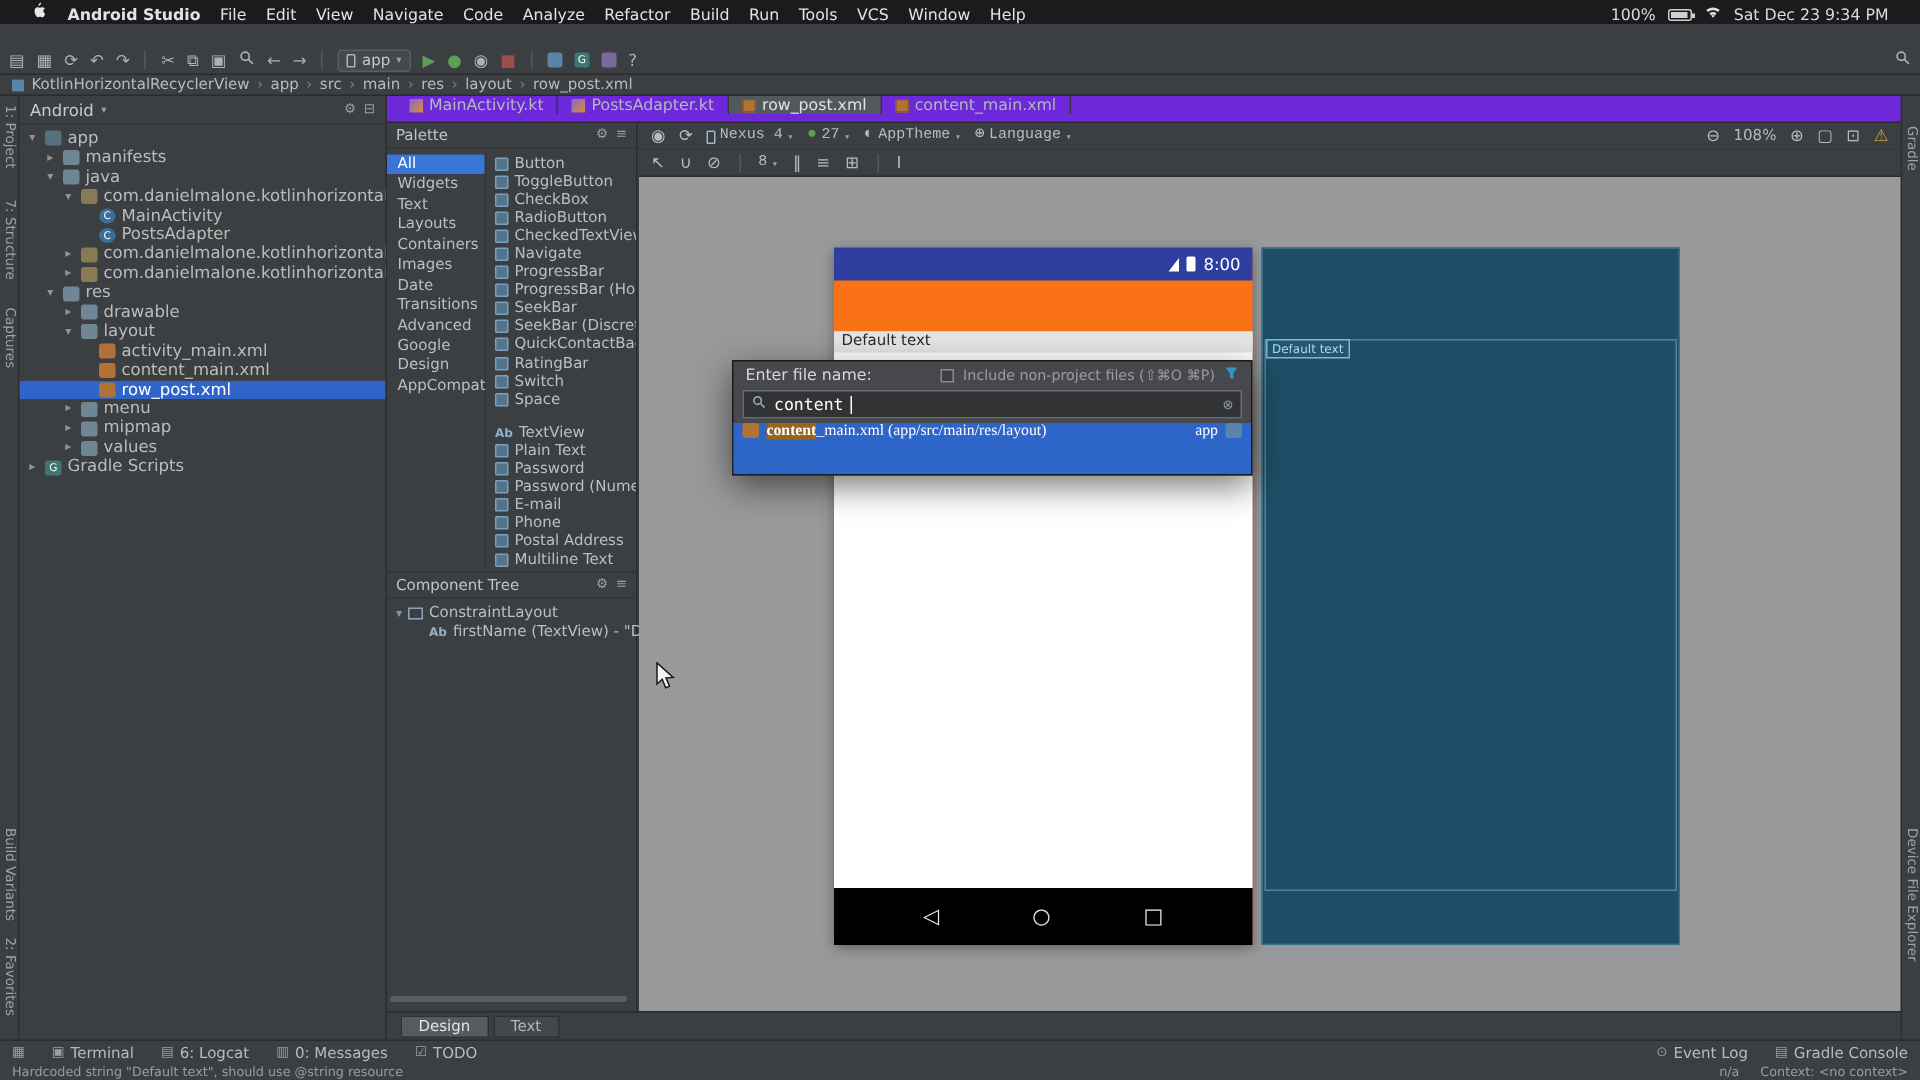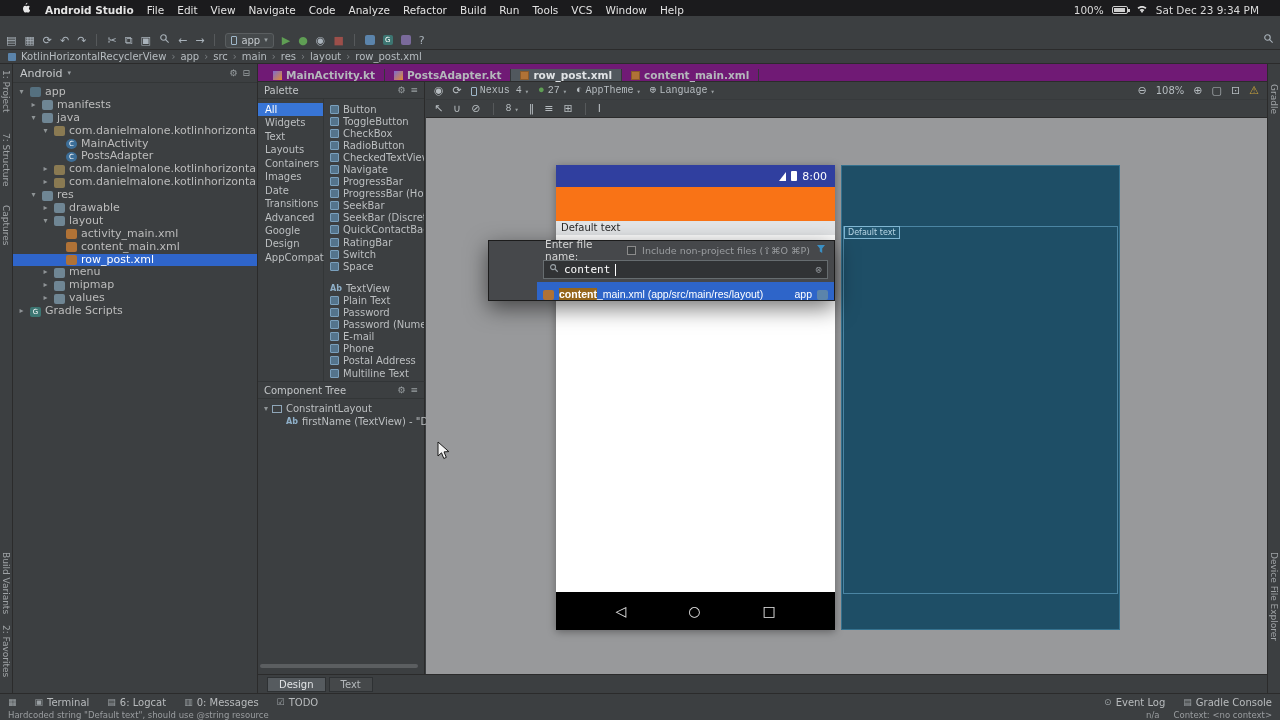--- a/index.html
+++ b/index.html
@@ -56,22 +56,22 @@
   .t-row .arrow { width:9px; font-size:8px; color:#8f9496; text-align:center; flex:none; }
   .t-ic { flex:none; width:11px; height:10px; border-radius:2px; font-size:7px; line-height:10px; text-align:center; color:#fff; }
   .ic-app    { background:#55707f; }
   .ic-folder { background:#6f8694; }
   .ic-pkg    { background:#8a7a52; }
   .ic-class  { background:#3c6e98; border-radius:50%; }
   .ic-xml    { background:#b07236; }
   .ic-gradle { background:#3d7672; }
   .t-row.selected { background:#2f65ca; color:#ffffff; }
   
-  #editor-tabs { position:absolute; left:258px; top:64px; right:13px; height:18px; background:#701a75;
-    border-bottom:1px solid #2b2b2b; display:flex; align-items:flex-end; padding-left:6px; font-size:10.5px;font-weight:bold; }
+  #editor-tabs { position:absolute; left:258px; top:64px; right:13px; height:18px; background:#6d28d9;
+    border-bottom:1px solid #2b2b2b; display:flex; align-items:flex-start; padding-left:6px; font-size:10.5px; }
   .etab { display:flex; align-items:center; gap:4px; padding:0 9px; color:#b4b8bb; border-right:1px solid #343739; }
   .etab.active { background:#51585e; color:#e0e3e5; }
   .ic-kt { width:9px; height:9px; background:linear-gradient(135deg,#7f6ad0,#e08a33); flex:none; }
   .ic-xmlfile { width:9px; height:9px; background:#b07236; border:1px solid #8a5a2a; flex:none; }
   
   #palette { position:absolute; left:258px; top:82px; width:167px; height:300px;
     background:#3c3f41; border-right:1px solid #2b2b2b; border-bottom:1px solid #323537; }
   .panel-header { height:17px; display:flex; align-items:center; gap:5px; padding:0 6px;
     font-size:10px; color:#c2c5c7; border-bottom:1px solid #333637; }
   .panel-header .grow { flex:1; }
@@ -118,33 +118,33 @@
   #phone-text-row { height:14px; line-height:14px; background:#e2e4e6; color:#2a2a2a; font-size:10px; padding-left:5px; }
   #phone-nav { position:absolute; bottom:0; left:0; right:0; height:38px; background:#000;
     display:flex; align-items:center; justify-content:center; gap:62px; color:#e8e8e8; font-size:14px; }
   #blueprint { position:absolute; left:415px; top:47px; width:279px; height:465px;
     background:#1e4e66; border:1px solid #35718e; }
   #bp-inner { position:absolute; left:1px; right:1px; top:60px; height:368px; border:1px solid #4b85a3; }
   #bp-label { position:absolute; left:2px; top:60px; height:13px; line-height:12px; padding:0 3px;
     border:1px solid #7fb6d2; color:#b8d7e6; font-size:8px; background:rgba(38,94,122,.55); }
   
   #popup { position:absolute; left:488px; top:240px; width:347px; background:#46484b;
-    border:1px solid #1c1c1c; box-shadow:0 7px 22px rgba(0,0,0,.55); z-index:50;padding-left:48px; }
+    border:1px solid #1c1c1c; box-shadow:0 7px 22px rgba(0,0,0,.55); z-index:50; }
   #popup-header { height:18px; display:flex; align-items:center; gap:6px; padding:0 8px;
     color:#d6d6d6; font-size:10.5px; }
   #popup-header .grow { flex:1; }
   .cbx { width:9px; height:9px; border:1px solid #8b8b8b; background:#3c3f41; flex:none; }
   .cbx-label { color:#9a9da0; font-size:9.5px; white-space:nowrap; }
   #popup-field { margin:1px 6px 3px; height:19px; background:#313335; border:1px solid #676d70;
     display:flex; align-items:center; gap:5px; padding:0 5px; color:#ffffff;
     font-family:"DejaVu Sans Mono","Liberation Mono",monospace; font-size:11px; }
   .text-caret { width:1px; height:12px; background:#fff; }
   #popup-field .grow { flex:1; }
-  #popup-result { height:18px; background:#2e65c9; color:#fff; display:flex; align-items:flex-end;
-    gap:5px; padding:0 6px; font-family:Liberation Sans, sans-serif; font-size:10.5px; white-space:nowrap; }
+  #popup-result { height:34px; background:#2e65c9; color:#fff; display:flex; align-items:flex-start;
+    gap:5px; padding:0 6px; font-family:Liberation Serif, serif; font-size:10.5px; white-space:nowrap; }
   .match { background:#96661c; font-weight:bold; }
   #popup-result .grow { flex:1; }
   #popup-hint { height:14px; line-height:14px; color:#8f9295; font-size:8.5px; padding:0 7px; }
   
   #design-text-strip { position:absolute; left:258px; right:13px; top:674px; height:19px; background:#3c3f41;
     border-top:1px solid #2b2b2b; display:flex; align-items:center; gap:3px; padding-left:9px; font-size:10px; }
   .dt-tab { padding:1px 11px; border:1px solid #2e3133; background:#45484a; color:#b4b8bb; }
   .dt-tab.active { background:#565b5f; color:#e2e4e6; }
   
   #bottom-toolbar { position:absolute; left:0; right:0; top:693px; height:17px; background:#3c3f41;

